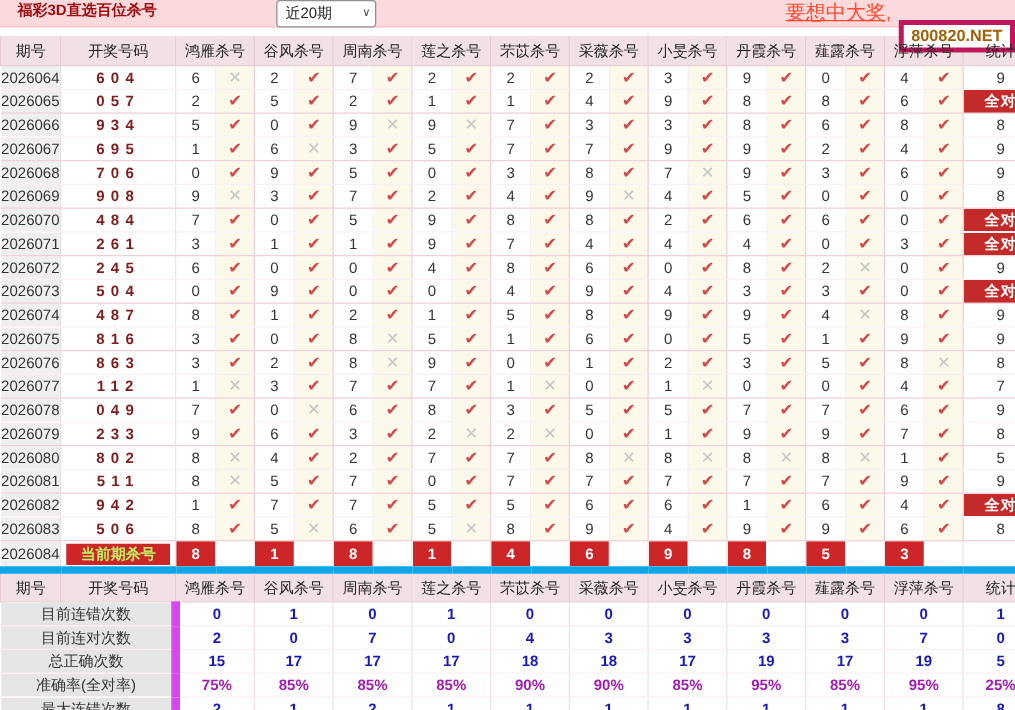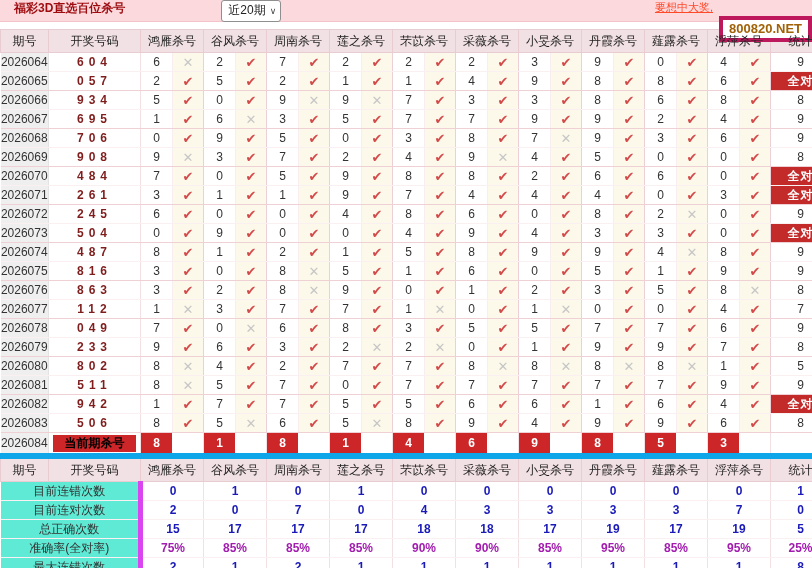--- a/index.html
+++ b/index.html
@@ -3,48 +3,48 @@
 <meta charset="utf-8">
 <style>
   html,body{margin:0;padding:0;}
   body{width:812px;height:568px;overflow:hidden;background:#fff;
        font-family:"Liberation Sans","DejaVu Sans",sans-serif;}
   
   .topbar{height:22px;background:#fbd9dd;border-bottom:1px solid #f3c3ca;
           display:flex;align-items:flex-start;box-sizing:border-box;padding:0 0 0 14px;}
   .title{color:#9e0b0f;font-weight:bold;font-size:12px;}
   .select{margin-left:96px;background:#fff;border:1px solid #8f8f8f;border-radius:3px;
-          font-size:12px;color:#222;padding:1px 4px 2px 6px;display:flex;align-items:center;gap:4px;cursor:default;}
+          font-size:12px;color:#222;padding:1px 4px 2px 6px;display:flex;align-items:center;gap:24px;cursor:default;}
   .select .chev{font-size:9px;color:#444;}
-  .promo{margin-left:auto;color:#ff4a2a;font-size:11px;text-decoration:underline;cursor:pointer;}
+  .promo{margin-left:auto;color:#ff4a2a;font-size:16px;text-decoration:underline;cursor:pointer;}
   .sitebox{margin-left:6px;background:#fff;border:4px solid #be185d;color:#a16207;
            font-weight:bold;font-size:13px;padding:1px 6px 2px 6px;margin-top:16px;}
   
   .tablewrap{margin-top:7px;width:812px;overflow:hidden;}
   table{border-collapse:collapse;table-layout:fixed;width:830px;}
   col.c-per{width:48px}col.c-num{width:92px}col.c-dg{width:32px}col.c-mk{width:31px}col.c-st{width:60px}
   td{font-size:12px;text-align:center;height:18px;padding:0;color:#333;white-space:nowrap;overflow:hidden;
      border-right:1px solid #f3e0e2;border-bottom:1px solid #faf0f1;}
   tr.hd td{background:#f2e1e4;font-weight:normal;height:22px;color:#222;
            border:1px solid #e8ccd1;}
   td.per{background:#efefef;border-right:1px solid #e3e3e3;}
   td.num{color:#7f1d1d;font-weight:bold;letter-spacing:5px;}
   td.dg{background:#fff;border-right:1px solid #f8eef0;}
   td.mk{background:#fdf9ea;border-right:1px solid #ecd0d5;font-size:13px;}
   td.mk.v{color:#d34a4a;}
   td.mk.x{color:#c6c6c6;}
   td.st{color:#333;}
   td.allok{background:#c32b2b;color:#fff;font-weight:bold;letter-spacing:1px;}
   tr.pairend td{border-bottom:1px solid #eed0d5;}
   tr.cur td{height:20px;border-bottom:6px solid #0ea5e9;}
-  .curlabel{background:#cc2629;color:#000000;font-weight:bold;margin:1px 4px;height:17px;line-height:17px;}
+  .curlabel{background:#cc2629;color:#bef264;font-weight:bold;margin:1px 4px;height:17px;line-height:17px;}
   td.curdg{background:#cc2629;color:#fff;font-weight:bold;border-right:1px solid #fff;}
   td.cure{background:#fff;}
   tr.srow td{height:18px;}
-  td.sl{background:#5eead4;border-right:5px solid #d946ef;}
+  td.sl{background:#e5e5e5;border-right:7px solid #d946ef;}
   td.sv{font-weight:bold;}
   td.sv.blue{color:#1a1ab8;}
   td.sv.red{color:#a21caf;}
 </style>
 </head>
 <body>
 
 <div class="topbar">
   <span class="title">福彩3D直选百位杀号</span>
   <div class="select">

